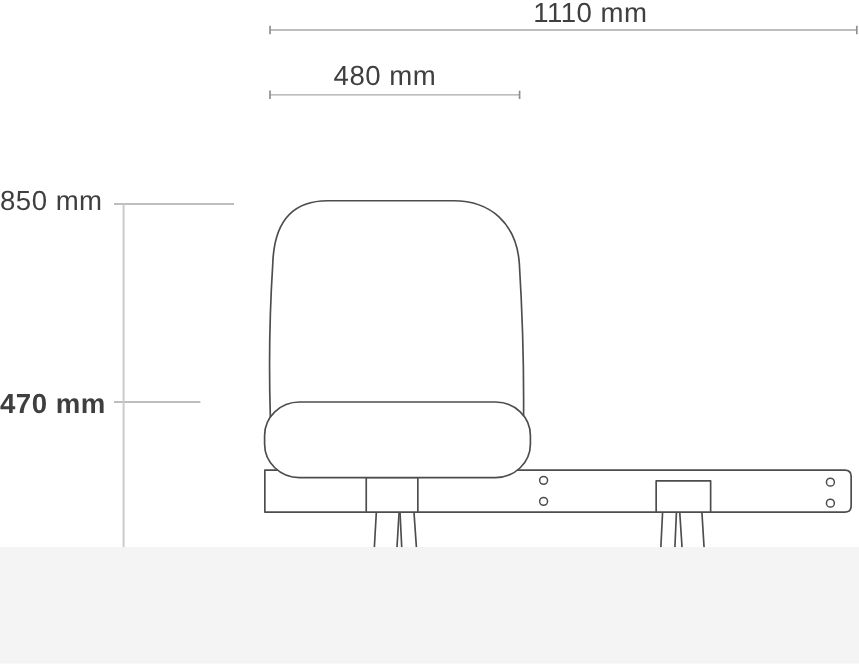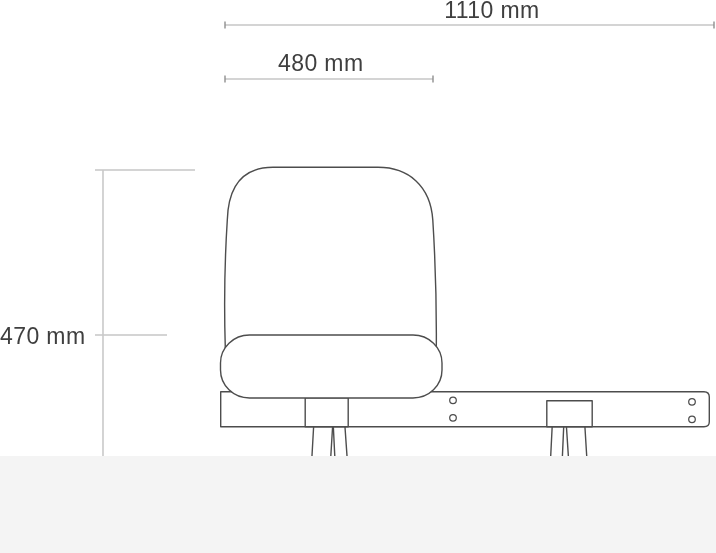--- a/index.html
+++ b/index.html
@@ -15,21 +15,21 @@
     font-family:"Liberation Sans","DejaVu Sans",sans-serif;
   }
   #drawing{position:absolute;left:0;top:0;}
   .dim-label{
     position:absolute;font-size:23px;line-height:24px;
     color:var(--label-text);letter-spacing:.4px;white-space:nowrap;
   }
   .lbl-overall-width{left:436px;top:-2px;width:112px;text-align:center;}
   .lbl-seat-width{left:278px;top:51px;width:112px;}
   .lbl-overall-height{left:0px;top:155px;width:84px;text-align:right;}
-  .lbl-seat-height{left:0px;top:324px;width:84px;text-align:right;}
+  .lbl-seat-height{left:0px;top:324px;width:84px;text-align:right;font-weight:bold;}
   
   .dim{stroke:var(--dimension-line);stroke-width:1.1;fill:none;}
   .dim-light{stroke:#c9c9c9;stroke-width:1.6;fill:none;}
   .dim-tick{stroke:#8f8f8f;stroke-width:1.4;fill:none;}
   .dim-tick-dark{stroke:#555555;stroke-width:2.2;fill:none;}
   .part{stroke:var(--outline);stroke-width:1.4;fill:#ffffff;stroke-linejoin:round;stroke-linecap:round;}
   .hole{stroke:var(--outline);stroke-width:1.25;fill:#ffffff;}
 </style>
 </head>
 <body>
@@ -80,15 +80,16 @@
     <circle class="hole" cx="453" cy="400.3" r="3.3"></circle>
     <circle class="hole" cx="453" cy="417.8" r="3.3"></circle>
     <circle class="hole" cx="692" cy="401.8" r="3.3"></circle>
     <circle class="hole" cx="692" cy="419.3" r="3.3"></circle>
   </svg>
 
   <div class="dim-label lbl-overall-width">1110 mm</div>
 
   <div class="dim-label lbl-seat-width">480 mm</div>
 
+  <div class="dim-label lbl-overall-height">850 mm</div>
 
   <div class="dim-label lbl-seat-height">470 mm</div>
 </div>
 
 </body></html>

